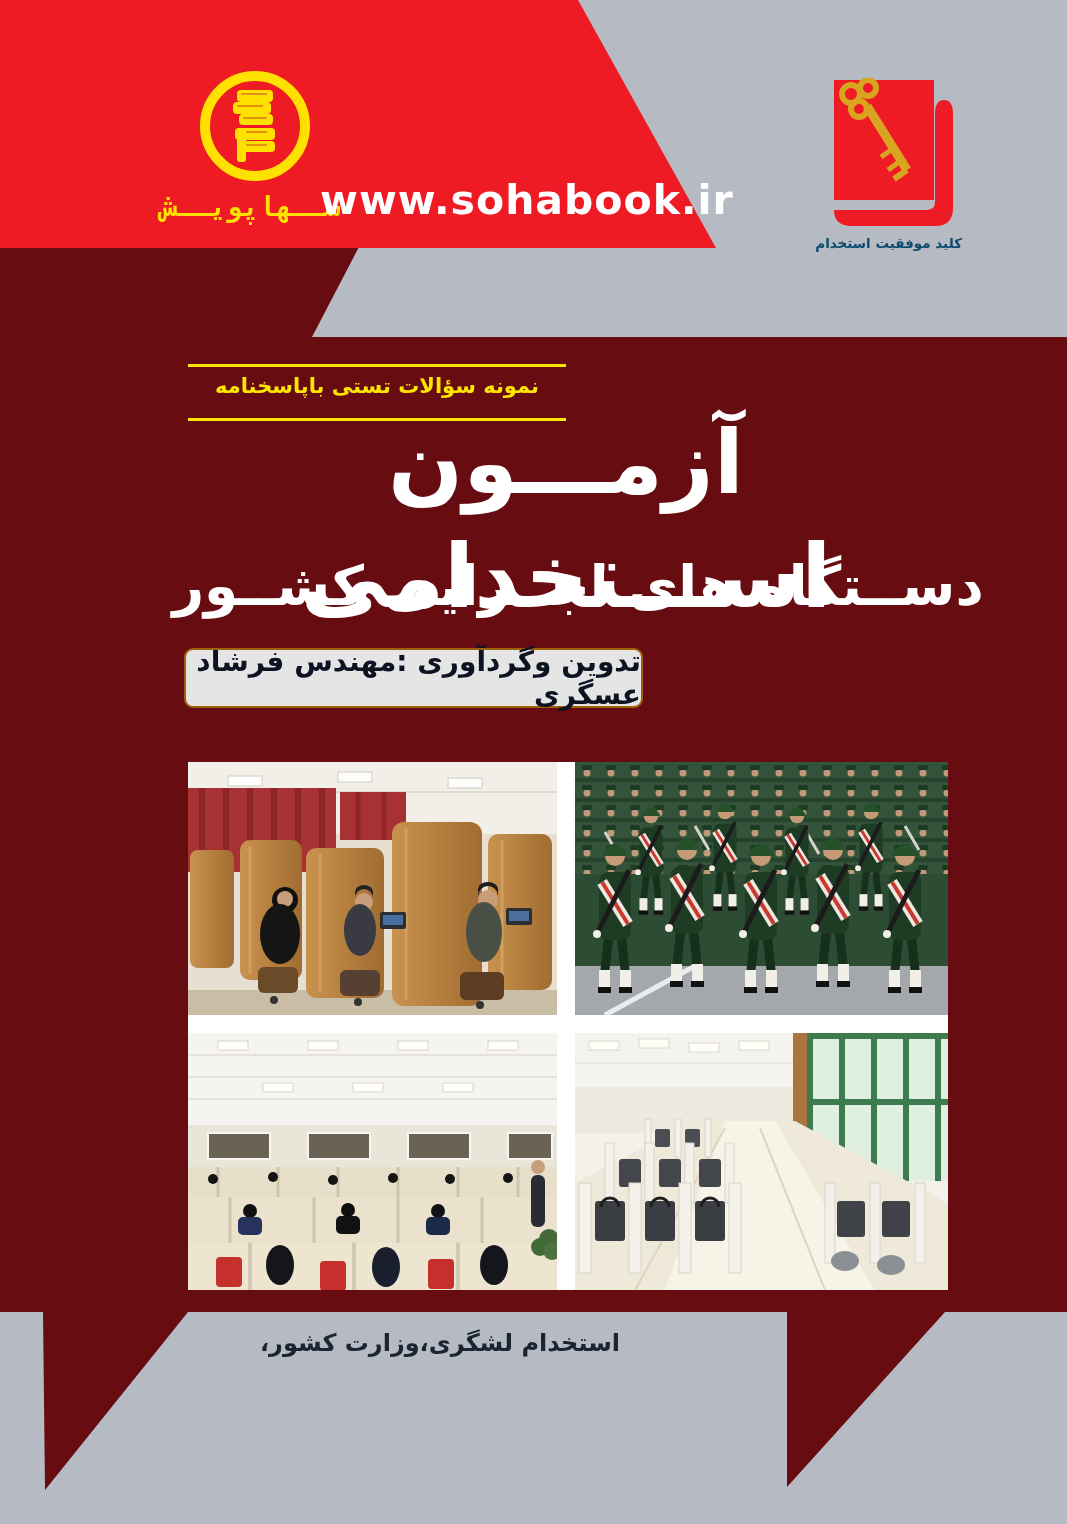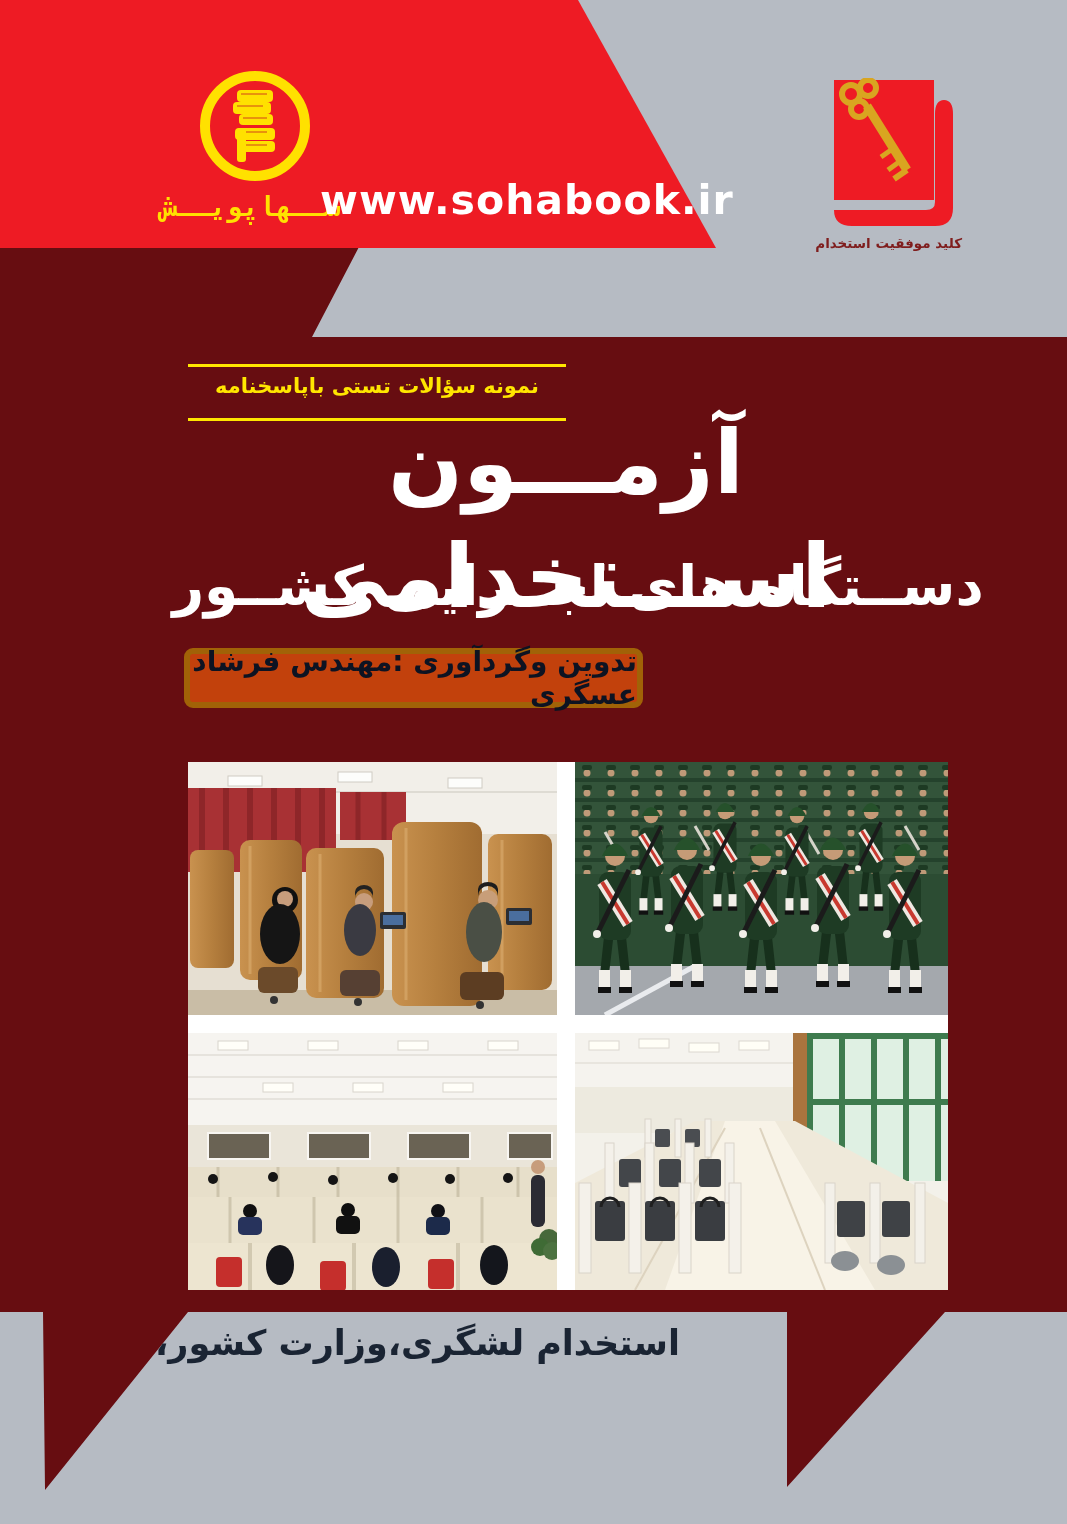--- a/index.html
+++ b/index.html
@@ -18,51 +18,51 @@
   .publisher{position:absolute;left:170px;top:68px;width:170px;text-align:center;}
   .publisher svg{display:block;margin:0 auto;}
   .publisher-name{margin-top:11px;color:#ffe100;font-weight:bold;font-size:27px;line-height:1.05;font-family:Liberation Mono, monospace;}
 
   
   .site-url{position:absolute;left:320px;top:176px;color:#ffffff;font-weight:bold;
             font-size:41px;letter-spacing:1px;}
 
   
   .brand-badge{position:absolute;left:826px;top:78px;width:136px;text-align:center;}
-  .badge-caption{margin-top:3px;color:#7f1d1d;font-weight:bold;font-size:13.5px;white-space:nowrap;}
+  .badge-caption{margin-top:3px;color:#0c4a6e;font-weight:bold;font-size:13.5px;white-space:nowrap;}
 
   
   .tagline-wrap{position:absolute;left:188px;top:364px;width:378px;}
   .tagline{display:block;text-align:center;color:#ffe600;font-weight:bold;font-size:21px;
            padding:7px 0 20px 0;border-top:3px solid #ffe600;border-bottom:3px solid #ffe600;}
 
   
   .title1{position:absolute;left:110px;top:400px;width:900px;margin:6px;text-align:center;
           color:#ffffff;font-weight:bold;font-size:88px;line-height:1.3;}
   .title2{position:absolute;left:128px;top:548px;width:900px;margin:0;text-align:center;
           color:#ffffff;font-weight:bold;font-size:55px;line-height:1.4;}
 
   
-  .author-box{position:absolute;left:184px;top:648px;width:459px;height:60px;background:#c2410c;
-              border:6px solid #a16207;border-radius:9px;box-sizing:border-box;
+  .author-box{position:absolute;left:184px;top:648px;width:459px;height:60px;background:#e5e5e5;
+              border:2px solid #a16207;border-radius:9px;box-sizing:border-box;
               display:flex;align-items:center;justify-content:center;}
   .author-box span{color:#0d1322;font-weight:bold;font-size:28px;}
 
   
   .photo-grid{position:absolute;left:188px;top:762px;width:760px;height:528px;background:#ffffff;}
   .photo{position:absolute;overflow:hidden;}
   .photo svg{display:block;width:100%;height:100%;}
   .ph-tl{left:0;top:0;width:369px;height:253px;}
   .ph-tr{left:387px;top:0;width:373px;height:253px;}
   .ph-bl{left:0;top:271px;width:369px;height:257px;}
   .ph-br{left:387px;top:271px;width:373px;height:257px;}
 
   
-  .footer-text{position:absolute;left:155px;top:1320px;width:570px;text-align:left;
-               color:#1a2433;font-weight:bold;font-size:35px;line-height:47px;}
+  .footer-text{position:absolute;left:155px;top:1320px;width:570px;text-align:center;
+               color:#1a2433;font-weight:bold;font-size:24px;line-height:47px;}
 </style>
 </head>
 <body>
 
 <div class="page">
 
   <div class="maroon-panel"></div>
   <div class="red-band"></div>
 
   <div class="publisher">

